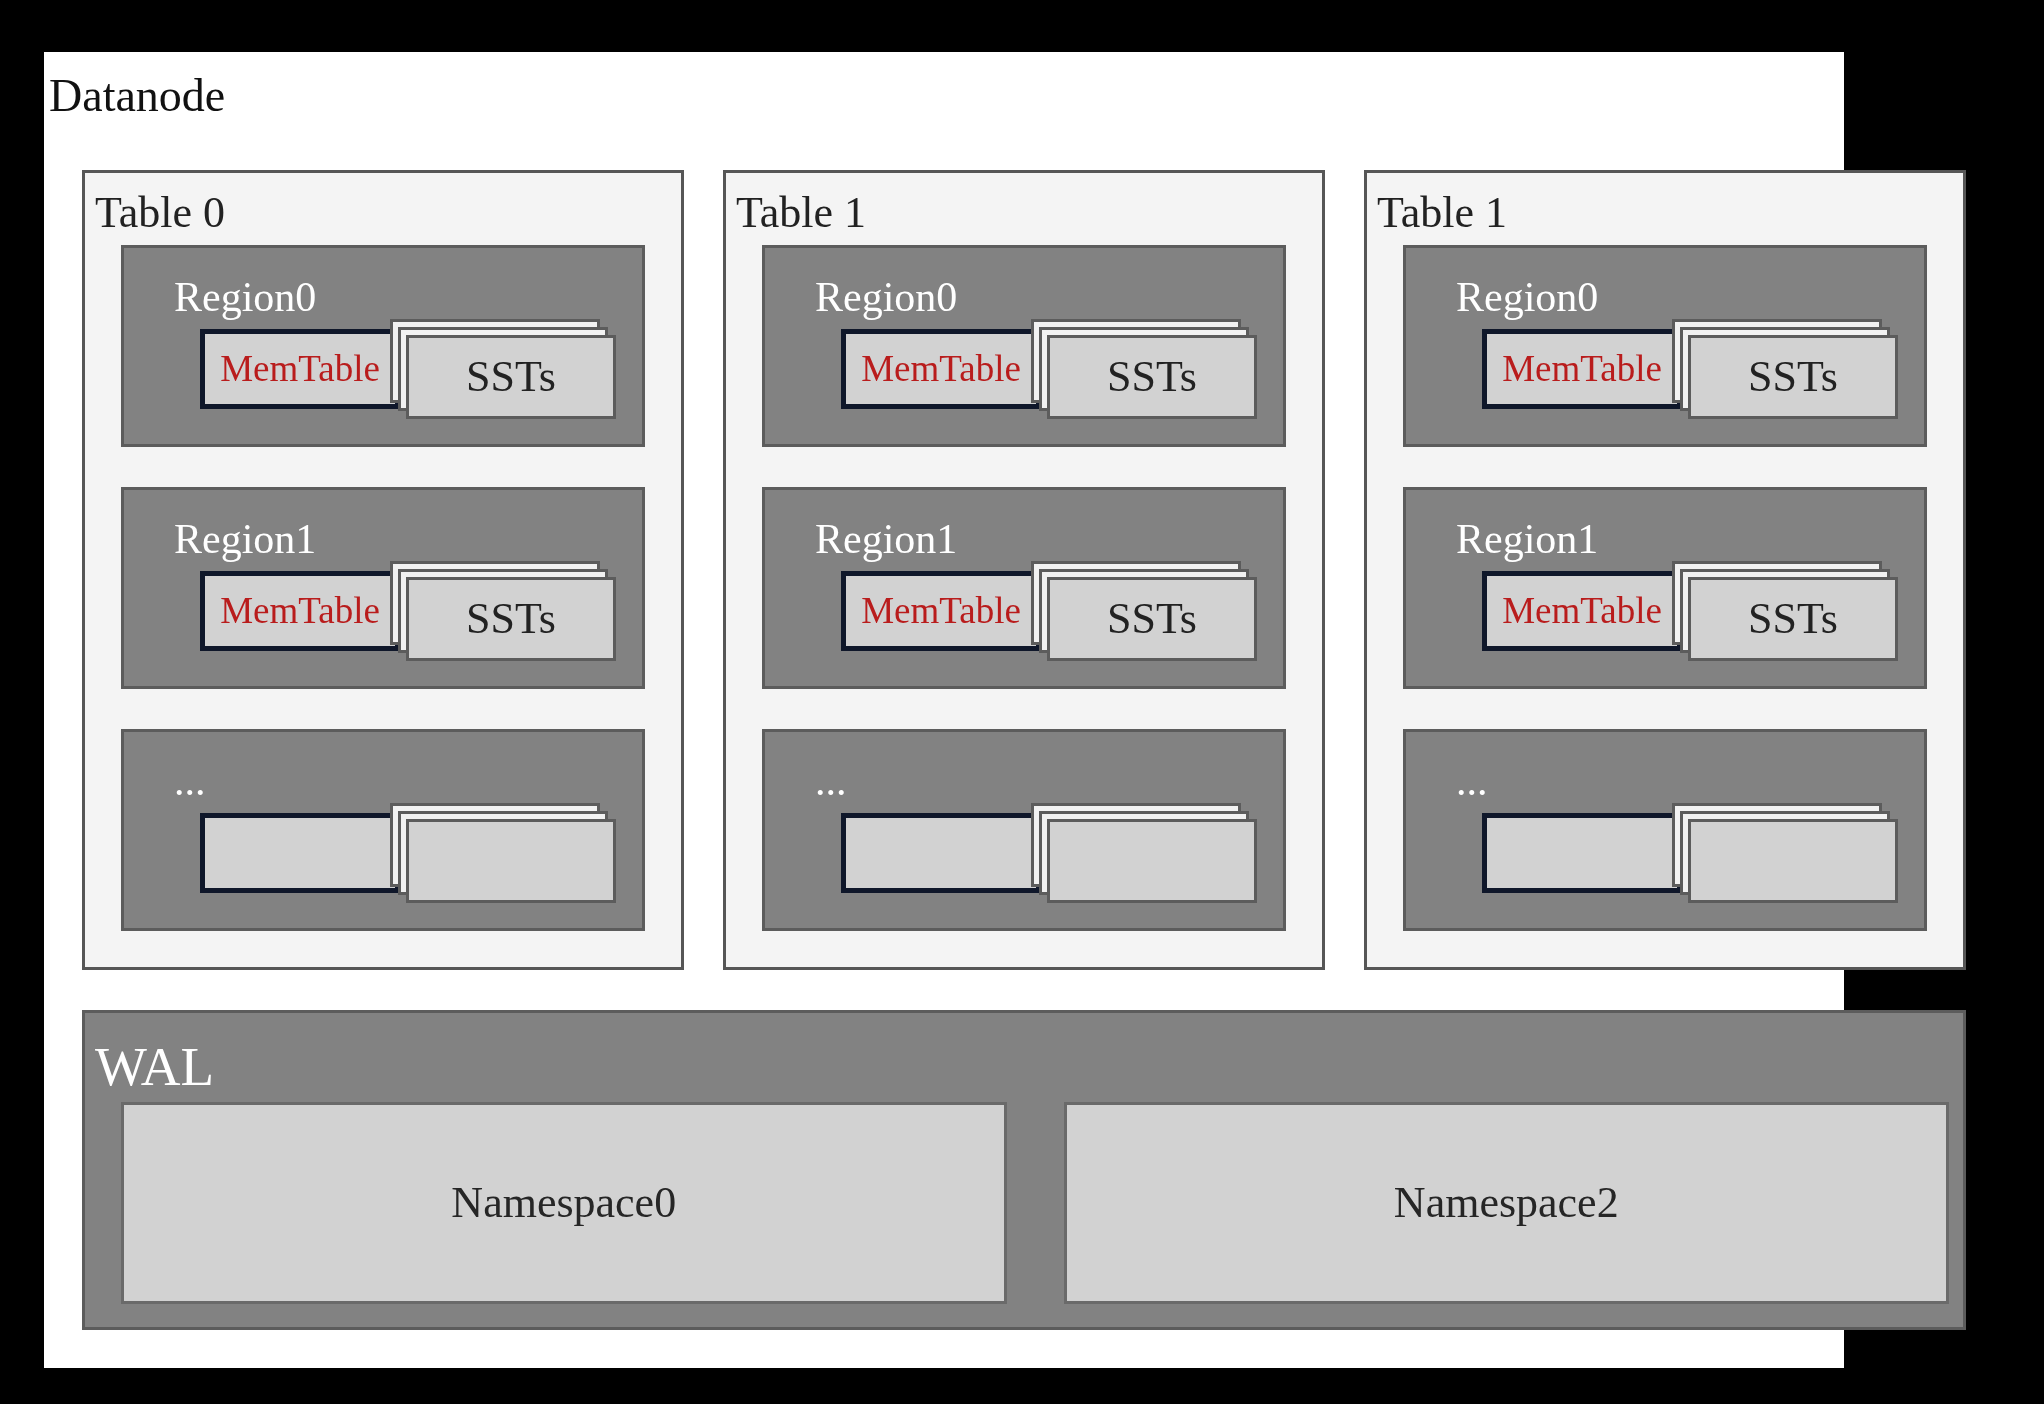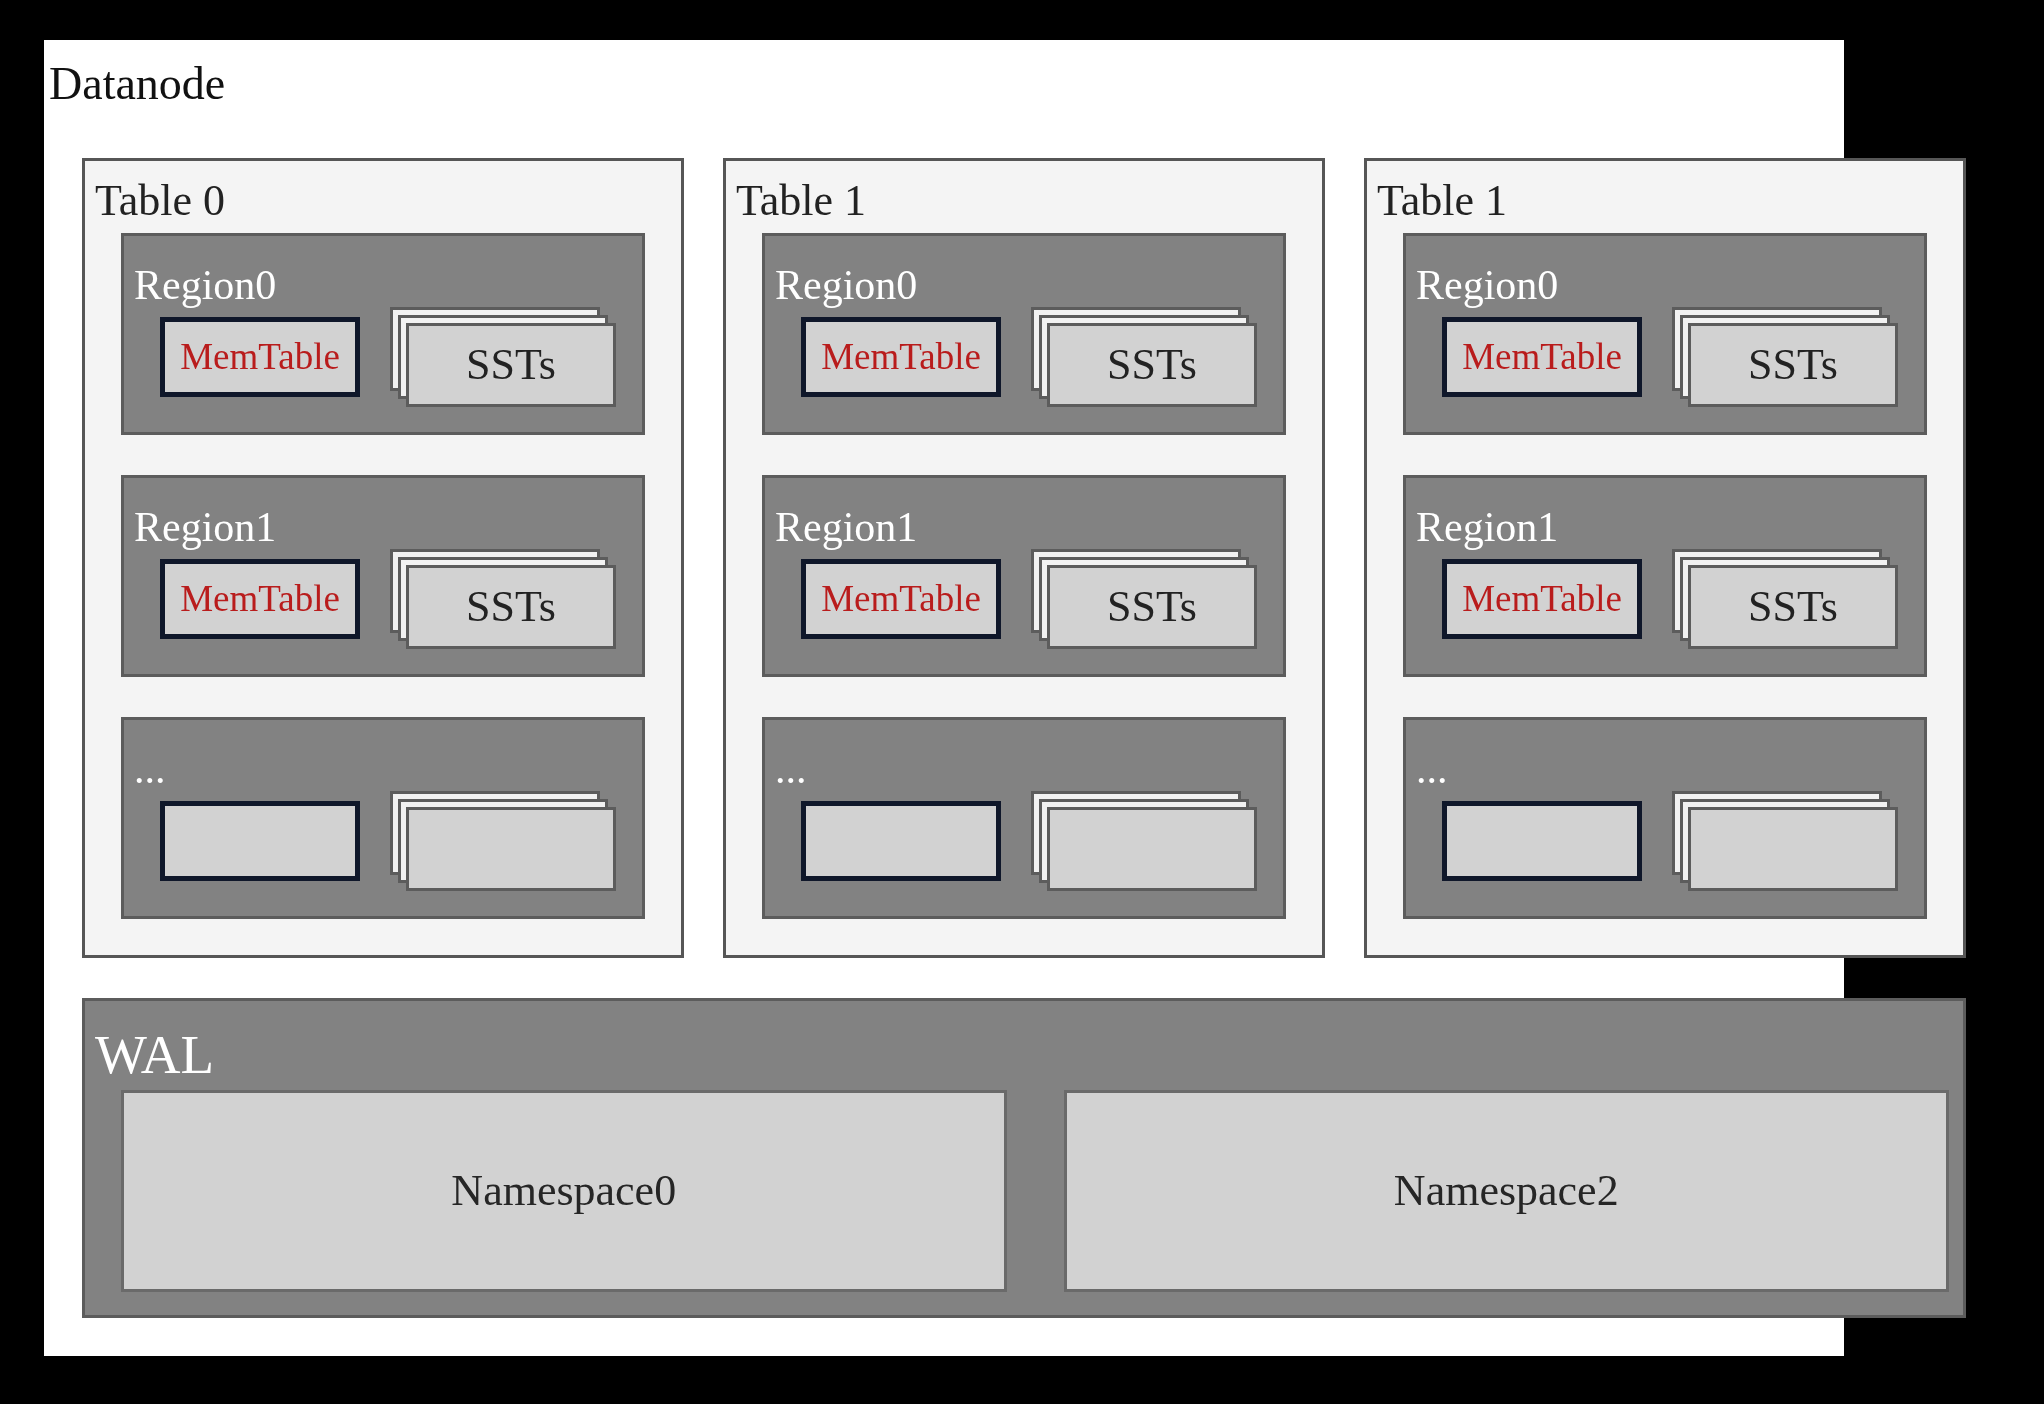--- a/index.html
+++ b/index.html
@@ -4,21 +4,21 @@
 <style>
   * { margin:0; padding:0; box-sizing:border-box; }
   html,body { background:#000; }
   body { font-family:"Liberation Serif","DejaVu Serif",serif; }
 
   .frame {
     position:relative; width:2044px; height:1404px;
     background:#000; overflow:hidden;
   }
   .page {
-    position:absolute; left:44px; top:40px;
+    position:absolute; left:44px; top:52px;
     width:1800px; height:1316px; background:#ffffff;text-decoration:underline;
   }
 
   .diagram-title {
     position:absolute; left:5px; top:18px;
     font-size:46px; line-height:1.15; color:#111;
   }
 
   
   .tables-row {
@@ -28,21 +28,21 @@
   }
   .table-panel {
     flex:1 1 0; background:#f4f4f4; border:3px solid #565656;
   }
   .table-title {
     margin:16px 10px 0 10px;
     font-size:44px; line-height:1.1; color:#222;
   }
   .region {
     margin:8px 36px 40px 36px; height:202px;
-    background:#828282; border:3px solid #5c5c5c;
+    background:#828282; border:3px solid #5c5c5c;padding-left:40px;
   }
   .region-label {
     margin:26px 0 0 10px;
     font-size:42px; line-height:1.1; color:#ffffff;
   }
   .box-row {
     margin:8px 26px 0 36px;
     display:flex; justify-content:space-between; align-items:flex-start;
   }
   .membox {

